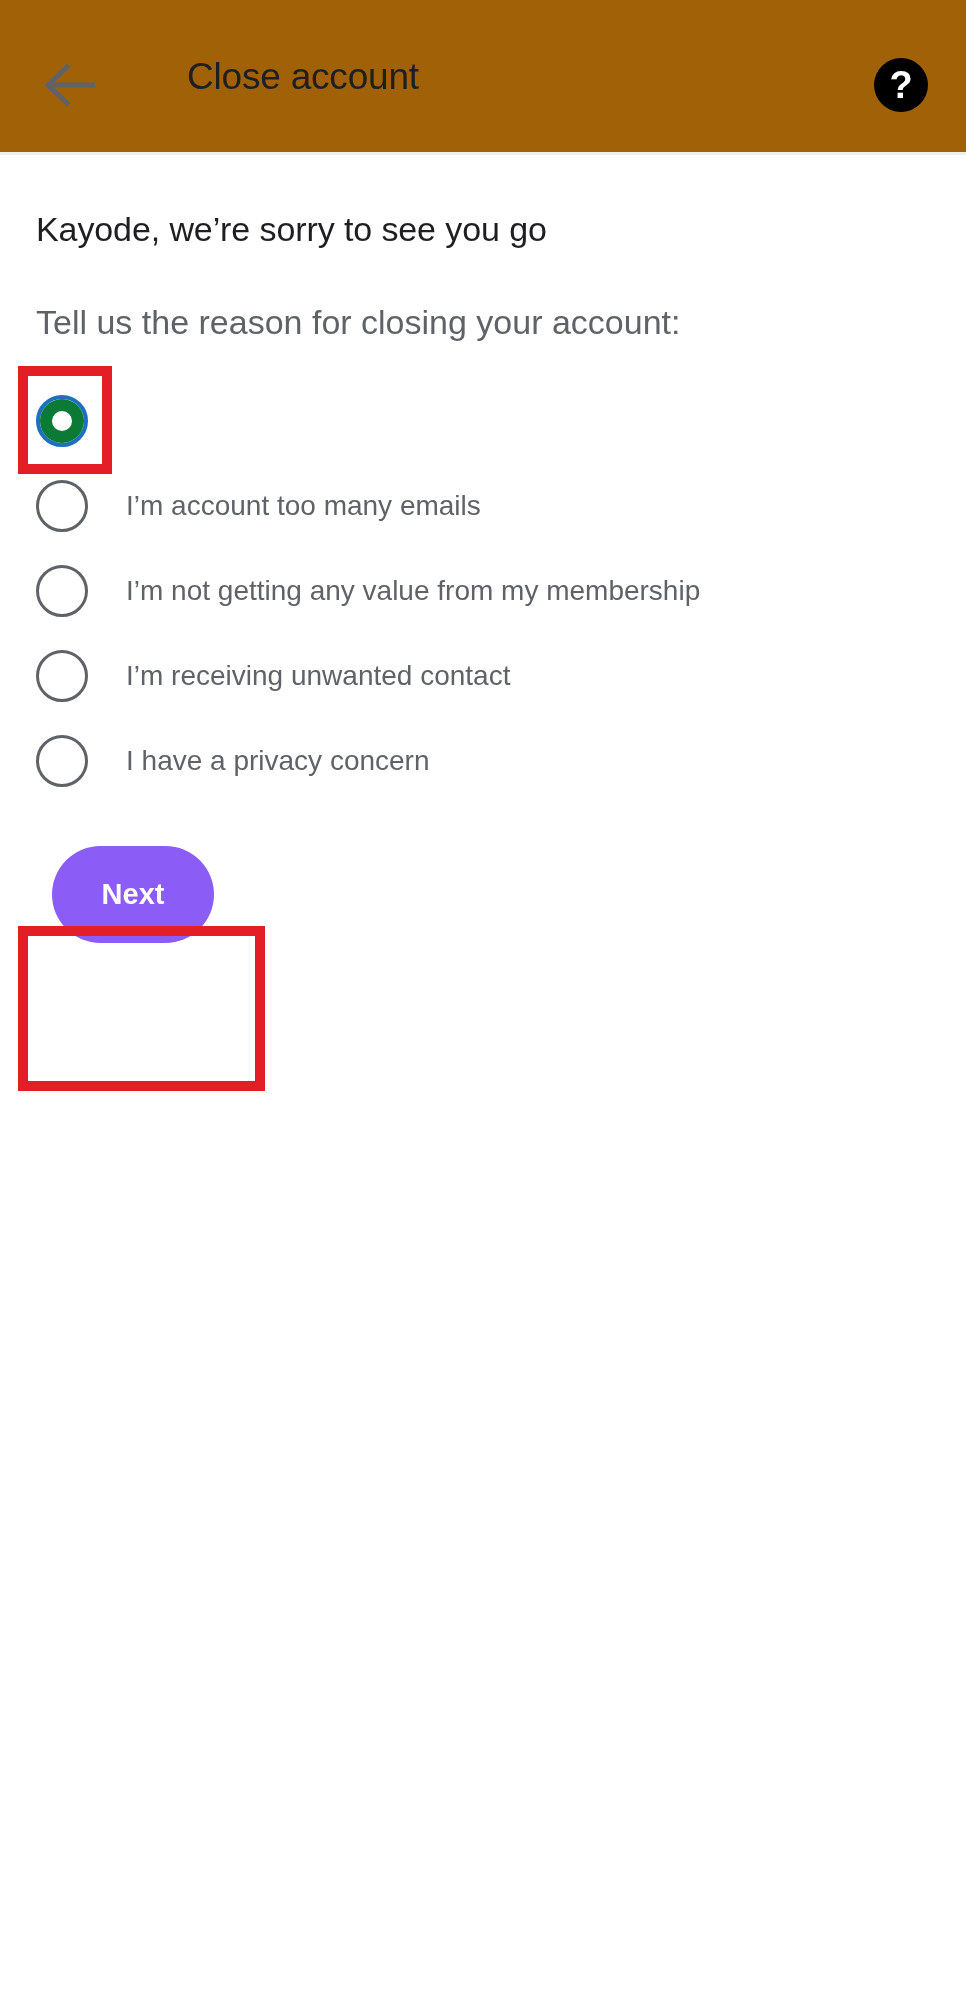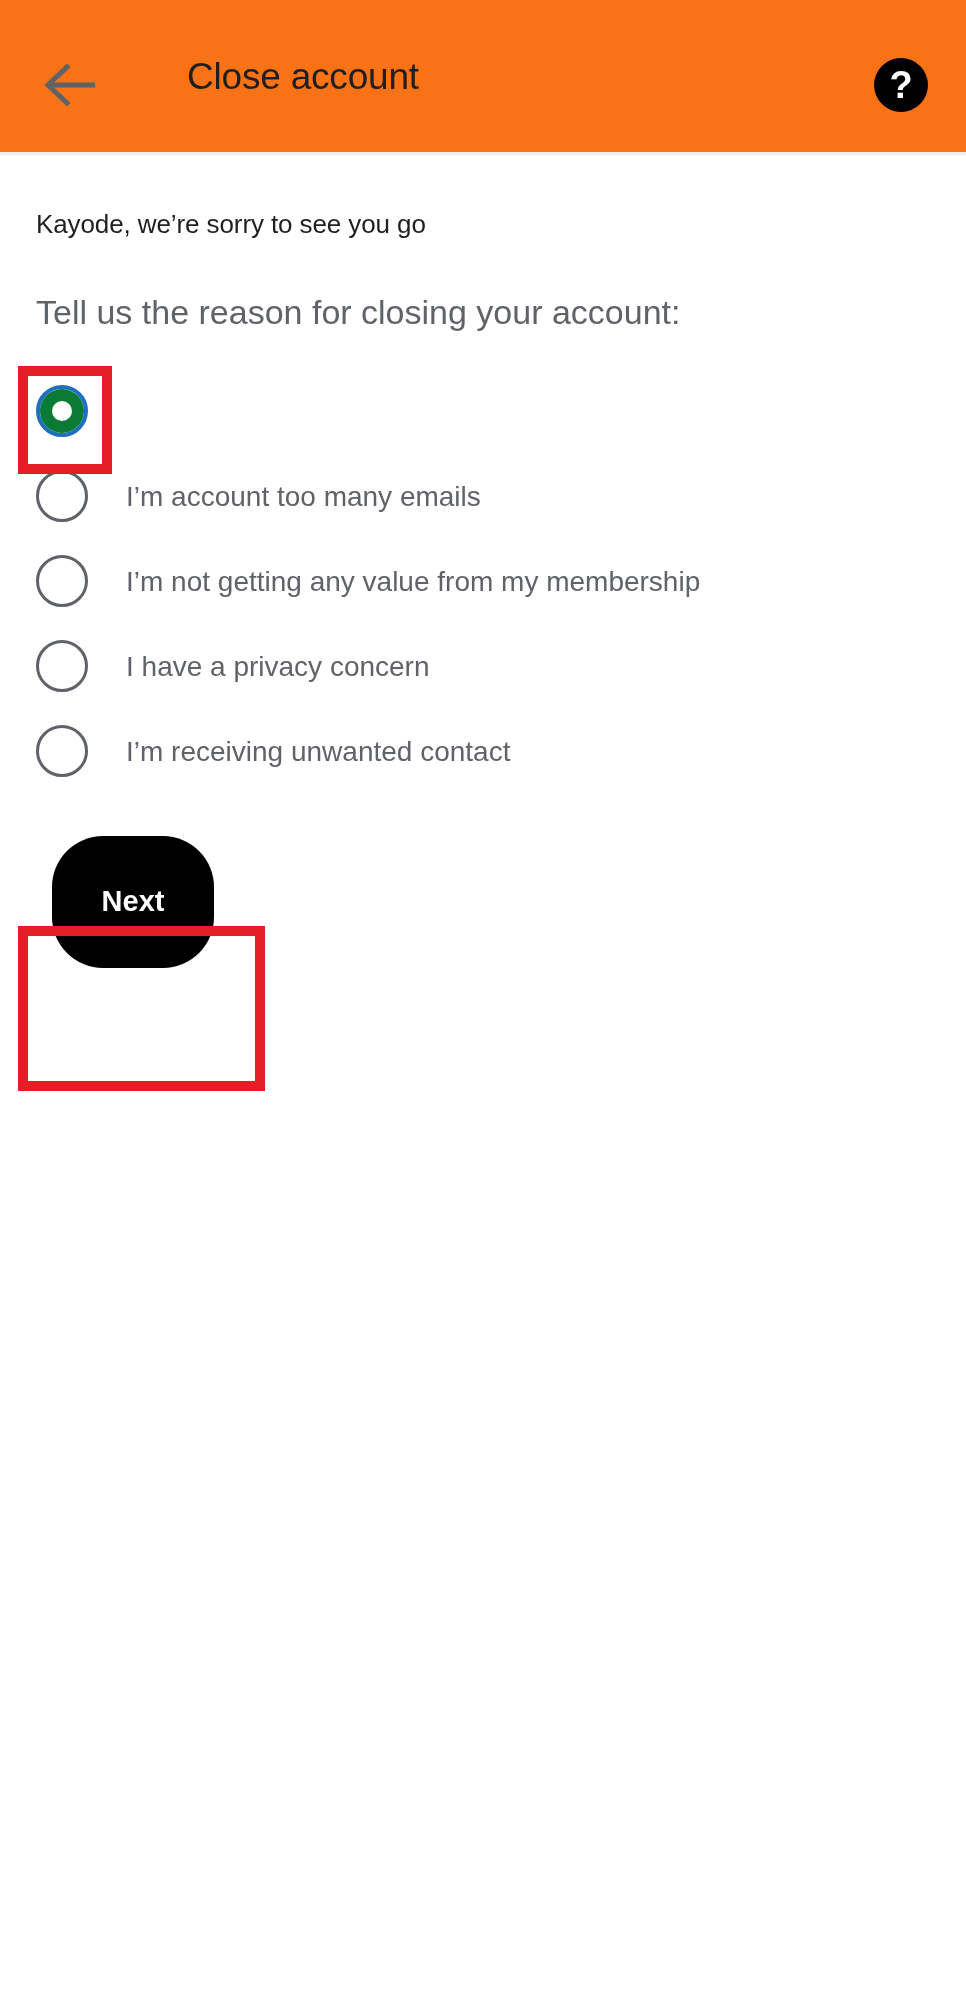--- a/index.html
+++ b/index.html
@@ -14,21 +14,21 @@
     font-family: "Liberation Sans", "DejaVu Sans", sans-serif;
     -webkit-font-smoothing: antialiased;
     overflow: hidden;
     position: relative;
   }
 
   
   .appbar {
     position: relative;
     height: 155px;
-    background: #f97316;
+    background: #a16207;
     box-sizing: border-box;
   }
   .appbar-divider {
     position: absolute;
     left: 0;
     right: 0;
     bottom: 0;
     height: 3px;
     background: #eceef0;
   }
@@ -87,21 +87,21 @@
 
   
   .content {
     position: relative;
     padding: 0 36px;
   }
 
   .headline {
     margin: 0;
     padding-top: 54px;
-    font-size: 26px;
+    font-size: 34px;
     font-weight: normal;
     color: #1f1f21;
     letter-spacing: -0.1px;
     line-height: 1.2;
   }
 
   .subtitle {
     margin: 0;
     padding-top: 52px;
     font-size: 34px;
@@ -176,24 +176,24 @@
   .next-wrap {
     position: relative;
     margin-top: 42px;
     padding-left: 16px;
   }
   .next-button {
     display: inline-flex;
     align-items: center;
     justify-content: center;
     width: 162px;
-    height: 132px;
+    height: 97px;
     border: none;
     border-radius: 51px;
-    background: #000000;
+    background: #8b5cf6;
     color: #ffffff;
     font-family: "Liberation Sans", "DejaVu Sans", sans-serif;
     font-size: 29px;
     font-weight: bold;
     cursor: pointer;
     padding: 0;
   }
 
   
   .annotation {
@@ -269,29 +269,29 @@
 
       </span>
       <span class="radio-label">I’m not getting any value from my membership</span>
     </div>
 
     <div class="radio-row">
       <span class="radio-slot">
         <span class="radio-outer"></span>
 
       </span>
+      <span class="radio-label">I’m receiving unwanted contact</span>
+    </div>
+
+    <div class="radio-row">
+      <span class="radio-slot">
+        <span class="radio-outer"></span>
+
+      </span>
       <span class="radio-label">I have a privacy concern</span>
-    </div>
-
-    <div class="radio-row">
-      <span class="radio-slot">
-        <span class="radio-outer"></span>
-
-      </span>
-      <span class="radio-label">I’m receiving unwanted contact</span>
     </div>
 
 
   </div>
 
   <div class="next-wrap">
     <button class="next-button">Next</button>
   </div>
 
 </div>

